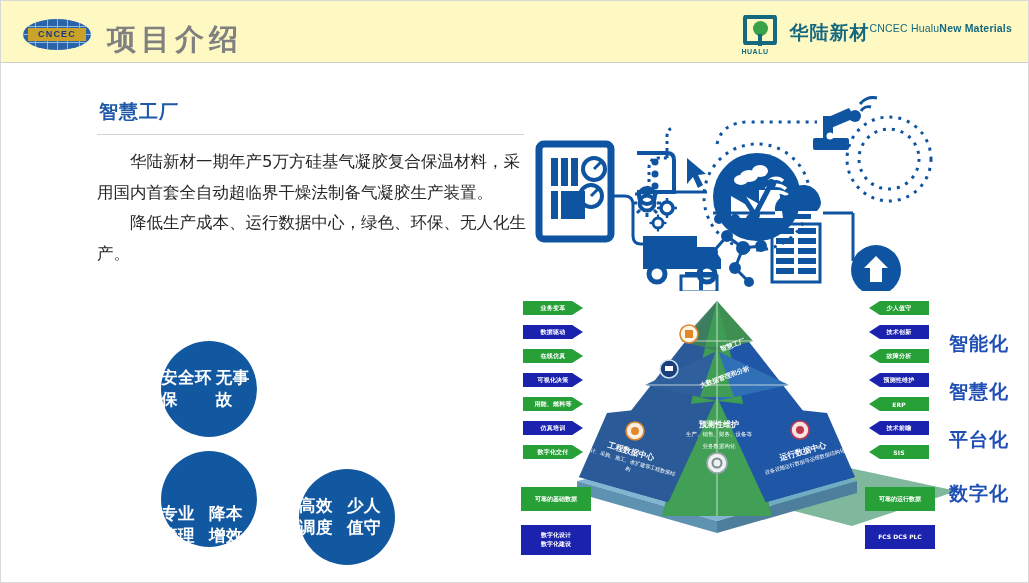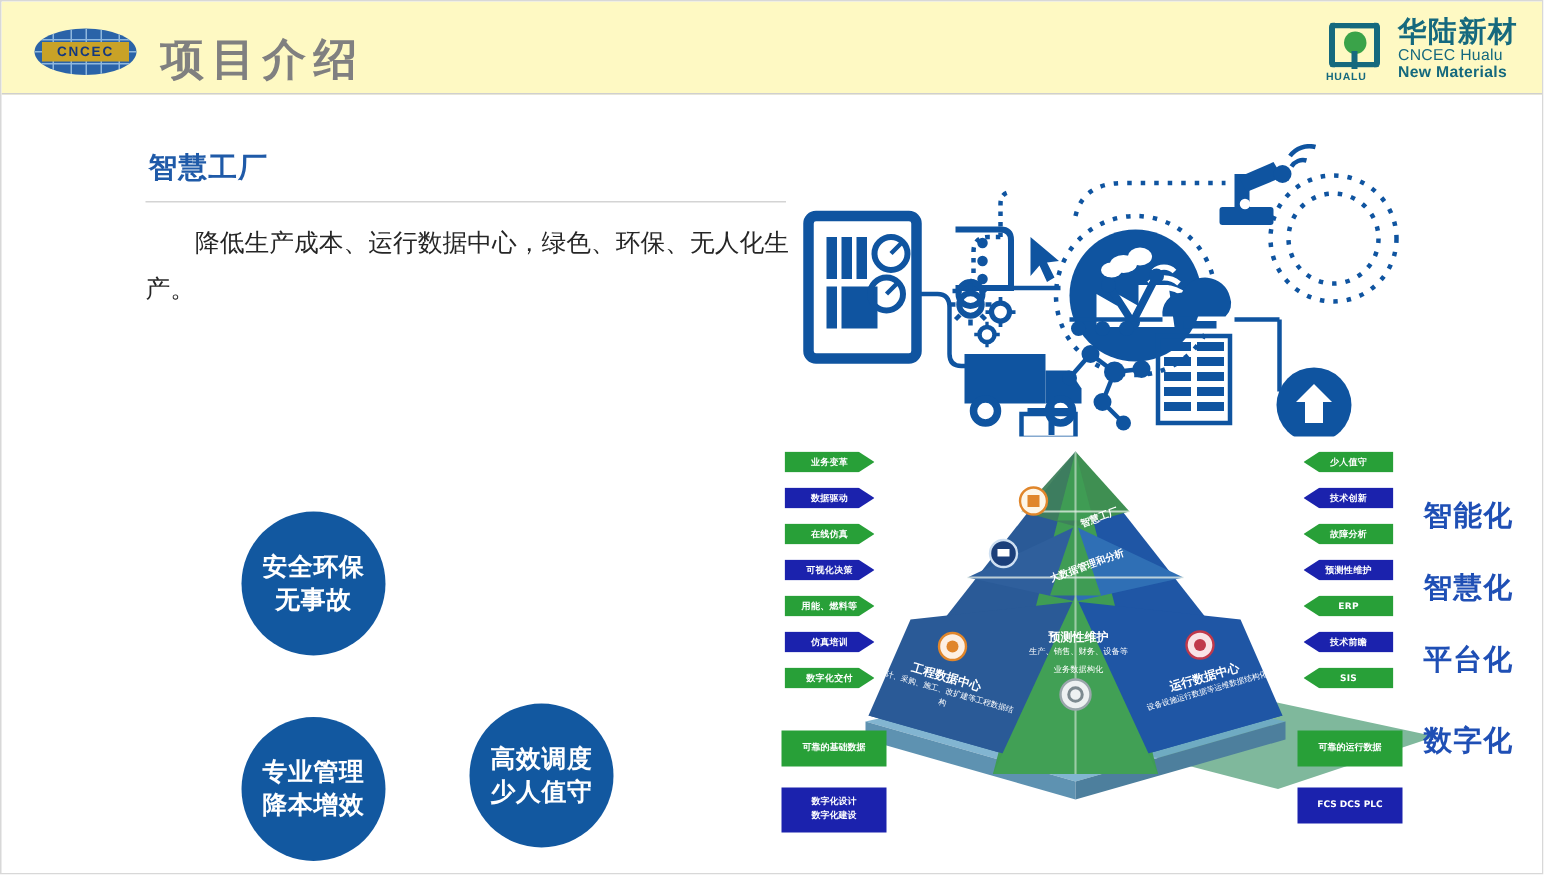--- a/index.html
+++ b/index.html
@@ -32,44 +32,44 @@
 
   .hualu-logo{position:absolute;right:18px;top:12px;height:40px;display:flex;align-items:center;gap:8px;}
   .hualu-mark{position:relative;width:40px;height:40px;}
   .hualu-bracket{position:absolute;left:2px;top:2px;width:32px;height:30px;border:4px solid #15697e;
       border-right:none;border-radius:3px;box-sizing:border-box;}
   .hualu-bracket2{position:absolute;left:16px;top:2px;width:20px;height:30px;border:4px solid #15697e;
       border-left:none;border-radius:3px;box-sizing:border-box;}
   .hualu-dot{position:absolute;left:12px;top:8px;width:15px;height:15px;border-radius:50%;background:#3aa349;}
   .hualu-stem{position:absolute;left:17px;top:21px;width:4px;height:12px;background:#15697e;}
   .hualu-word{position:absolute;left:0;bottom:-2px;font-size:7px;font-weight:bold;color:#15697e;letter-spacing:.5px;}
-  .hualu-text{display:flex;flex-direction:column;justify-content:center;line-height:1.05;}
+  .hualu-text{display:flex;flex-direction:row;justify-content:center;line-height:1.05;}
   .hualu-cn{font-size:19px;font-weight:bold;color:#15697e;letter-spacing:1px;font-family:"DejaVu Sans",sans-serif;}
   .hualu-en1{font-size:10.5px;font-weight:normal;color:#15697e;letter-spacing:.2px;}
   .hualu-en2{font-size:10.5px;font-weight:bold;color:#15697e;letter-spacing:.2px;}
 
   
   .section-title{position:absolute;left:98px;top:98px;font-size:19px;font-weight:bold;color:#1f5aa8;
       font-family:"DejaVu Sans",sans-serif;letter-spacing:1px;}
   .section-rule{position:absolute;left:96px;top:133px;width:427px;height:1px;background:#d4d4d4;}
 
   .body-text{position:absolute;left:96px;top:146px;width:430px;font-size:16.5px;color:#262626;
       line-height:1.85;font-family:"DejaVu Sans",sans-serif;}
   .body-text p{margin:0;text-indent:2em;}
 
   
   .circles{position:absolute;left:160px;top:340px;width:250px;height:225px;}
   .circle{position:absolute;width:96px;height:96px;border-radius:50%;background:#1258a0;
-      display:flex;flex-direction:column;align-items:center;justify-content:center;
+      display:flex;flex-direction:row;align-items:center;justify-content:center;
       color:#fff;font-size:16.5px;font-weight:bold;line-height:1.32;letter-spacing:.5px;
       font-family:"DejaVu Sans",sans-serif;}
   .c1{left:0;top:0;}
   .c2{left:138px;top:0;}
-  .c3{left:0;top:137px;}
-  .c4{left:152px;top:128px;justify-content:center;}
+  .c3{left:0;top:110px;align-items:flex-end;}
+  .c4{left:138px;top:128px;justify-content:center;}
 
   
   .iot{position:absolute;left:516px;top:95px;width:500px;height:195px;}
 
   
   .pyr{position:absolute;left:516px;top:290px;width:510px;height:290px;}
 
   .tagL{position:absolute;height:14px;width:60px;font-size:6px;font-weight:bold;color:#fff;
       display:flex;align-items:center;justify-content:center;letter-spacing:.2px;
       font-family:"DejaVu Sans",sans-serif;
@@ -131,20 +131,21 @@
       </div>
     </div>
 
     <div class="header-rule"></div>
   </div>
 
   <div class="section-title">智慧工厂</div>
   <div class="section-rule"></div>
 
   <div class="body-text">
+    <p>华陆新材一期年产5万方硅基气凝胶复合保温材料，采用国内首套全自动超临界干燥法制备气凝胶生产装置。</p>
     <p>降低生产成本、运行数据中心，绿色、环保、无人化生产。</p>
   </div>
 
   <div class="circles">
     <div class="circle c1">
       <div>安全环保</div>
       <div>无事故</div>
     </div>
     <div class="circle c3">
       <div>专业管理</div>

